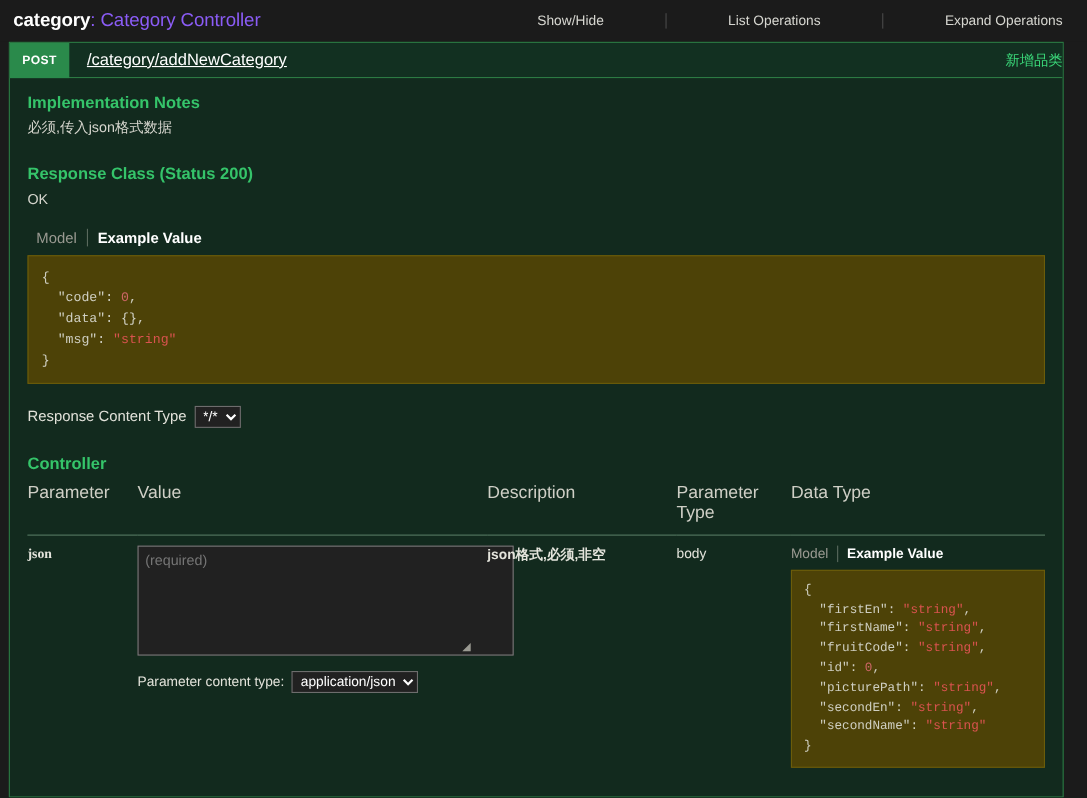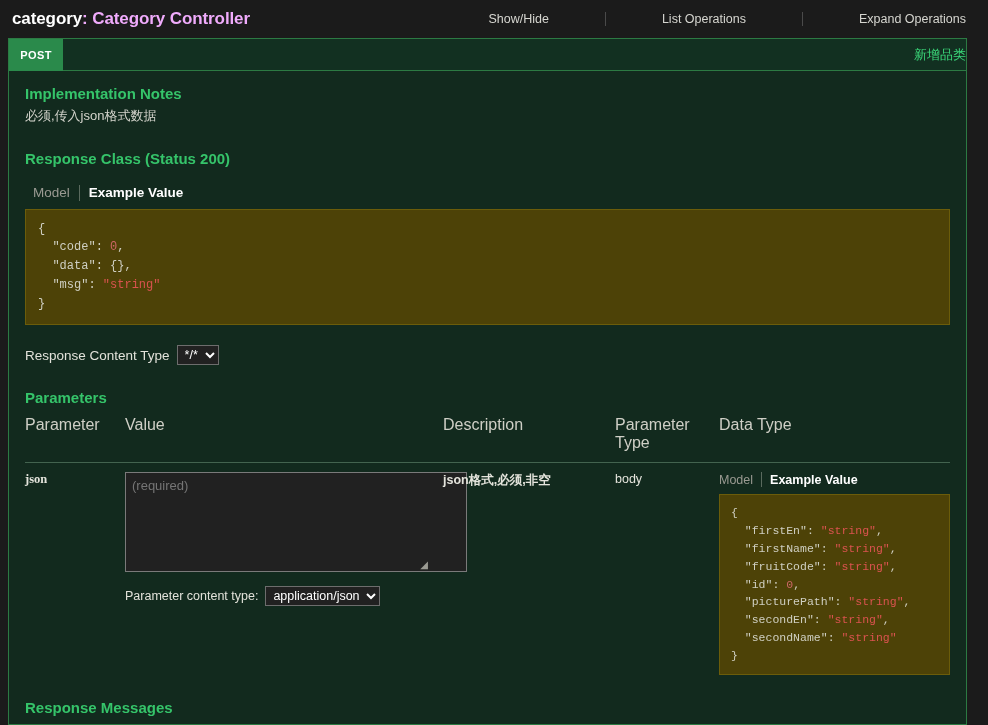--- a/index.html
+++ b/index.html
@@ -19,22 +19,22 @@
     align-items: center;
     padding: 0 10px 0 12px;
   }
   .res-title {
     font-size: 17px;
     font-weight: bold;
     color: #ffffff;
     letter-spacing: -0.1px;
   }
   .res-title .sub {
-    font-weight: bold;
-    color: #f0abfc;
+    font-weight: normal;
+    color: #8b5cf6;
   }
   .head-links {
     margin-left: auto;
     display: flex;
     align-items: flex-start;
     font-size: 12.5px;
     color: #d6d6d0;
     gap: 44px;
   }
   .head-links a {
@@ -270,48 +270,50 @@
     <a href="#">List Operations</a>
     <span class="divider"></span>
     <a href="#">Expand Operations</a>
   </div>
 </div>
 
 <div class="operation">
 
   <div class="op-bar">
     <div class="http-method">POST</div>
+    <div class="op-path">/category/addNewCategory</div>
     <div class="op-summary">新增品类</div>
   </div>
 
   <div class="op-body">
 
     <h4 class="section">Implementation Notes</h4>
     <p class="plain">必须,传入json格式数据</p>
 
     <h4 class="section spaced">Response Class (Status 200)</h4>
+    <p class="plain">OK</p>
 
     <div class="model-tabs">
       <span class="tab-inactive">Model</span>
       <span class="tab-sep"></span>
       <span class="tab-active">Example Value</span>
     </div>
 
     <pre class="code" id="response-example-code"><span class="punc">{</span>
   <span class="key">"code"</span><span class="punc">: </span><span class="num">0</span><span class="punc">,</span>
   <span class="key">"data"</span><span class="punc">: </span><span class="punc">{}</span><span class="punc">,</span>
   <span class="key">"msg"</span><span class="punc">: </span><span class="str">"string"</span><span class="punc"></span>
 <span class="punc">}</span></pre>
 
     <div class="content-type-row">
       <span>Response Content Type</span>
       <select class="sel" id="response-content-type-select"><option value="*/*">*/*</option></select>
     </div>
 
-    <h4 class="section spaced">Parameters</h4>
+    <h4 class="section spaced">Controller</h4>
 
     <table class="params">
       <colgroup>
         <col class="col-param">
           <col class="col-value">
           <col class="col-desc">
           <col class="col-ptype">
           <col class="col-dtype">
       </colgroup>
       <thead>

